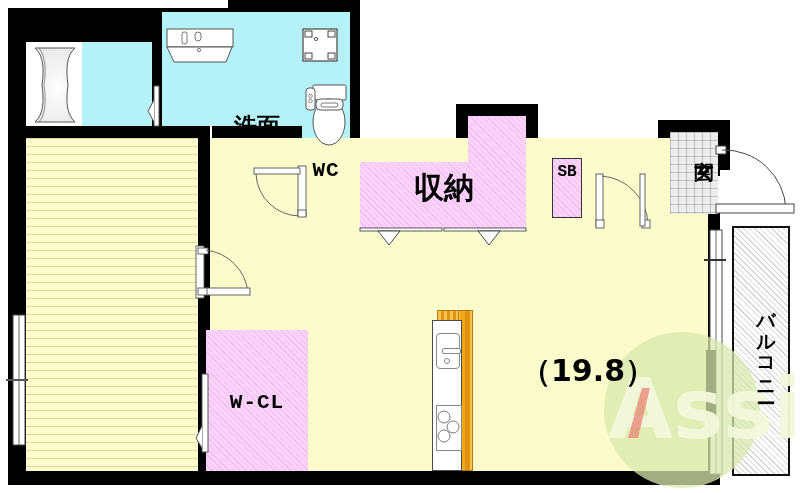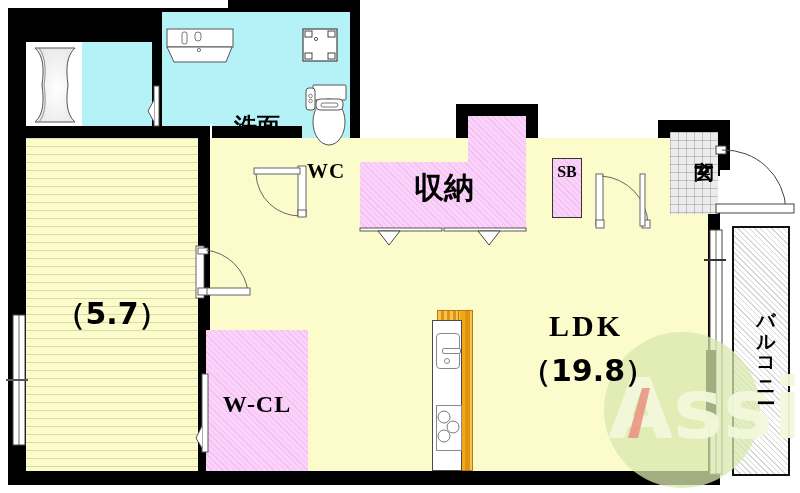--- a/index.html
+++ b/index.html
@@ -22,21 +22,21 @@
       repeating-linear-gradient(to bottom, rgba(0,0,0,.18) 0 1px, rgba(0,0,0,0) 1px 8px),
       #ececec;}
   .hatch{background:
       repeating-linear-gradient(45deg, rgba(0,0,0,.16) 0 1px, rgba(0,0,0,0) 1px 4px),
       #ffffff;}
   .pinkdot{background:
       repeating-linear-gradient(45deg, rgba(200,80,200,.15) 0 1px, rgba(0,0,0,0) 1px 4px),
       #fad2fa;}
   
   .lbl{position:absolute;color:#000;font-weight:700;white-space:pre;line-height:1.05;
-       text-align:center;font-family:Liberation Serif, serif;}
+       text-align:center;font-family:Liberation Mono, monospace;}
   .lbl.jp{font-family:"DejaVu Sans",sans-serif;}
   .vtext{writing-mode:vertical-rl;text-orientation:upright;letter-spacing:2px;}
   
   .fx{position:absolute;border:1.2px solid #4a4a4a;background:#fff;box-sizing:border-box;}
   .fxr{border-radius:4px;}
   svg{display:block;overflow:visible;}
   
   #wm{position:absolute;pointer-events:none;}
 </style>
 </head>
@@ -246,20 +246,18 @@
 
   <div class="lbl jp" style="left:390px;top:172px;width:108px;font-size:30px;">収納</div>
 
   <div class="lbl" style="left:552px;top:163px;width:30px;font-size:16px;line-height:1.15;
               word-break:break-all;">SB</div>
 
   <div class="lbl jp vtext" style="left:676px;top:146px;width:38px;font-size:19px;">玄関</div>
 
   <div class="lbl jp vtext" style="left:746px;top:298px;width:30px;font-size:19px;">バルコニー</div>
 
-  <div class="lbl" style="left:206px;top:392px;width:102px;font-size:24px;letter-spacing:1px;">W-CL</div>
-
-  <div class="lbl jp" style="left:36px;top:298px;width:152px;font-size:30px;">（5.7）</div>
-
-  <div class="lbl" style="left:520px;top:310px;width:132px;font-size:30px;letter-spacing:3px;">LDK</div>
+  <div class="lbl" style="left:206px;top:392px;width:102px;font-size:21px;letter-spacing:1px;">W-CL</div>
+
+
   <div class="lbl jp" style="left:508px;top:355px;width:160px;font-size:30px;">（19.8）</div>
 
 </div>
 
 </body></html>

